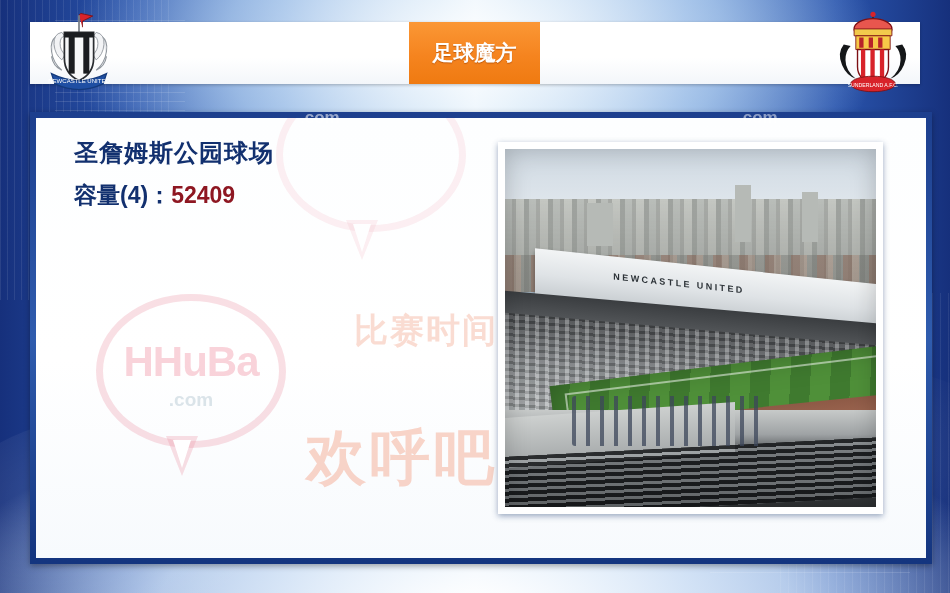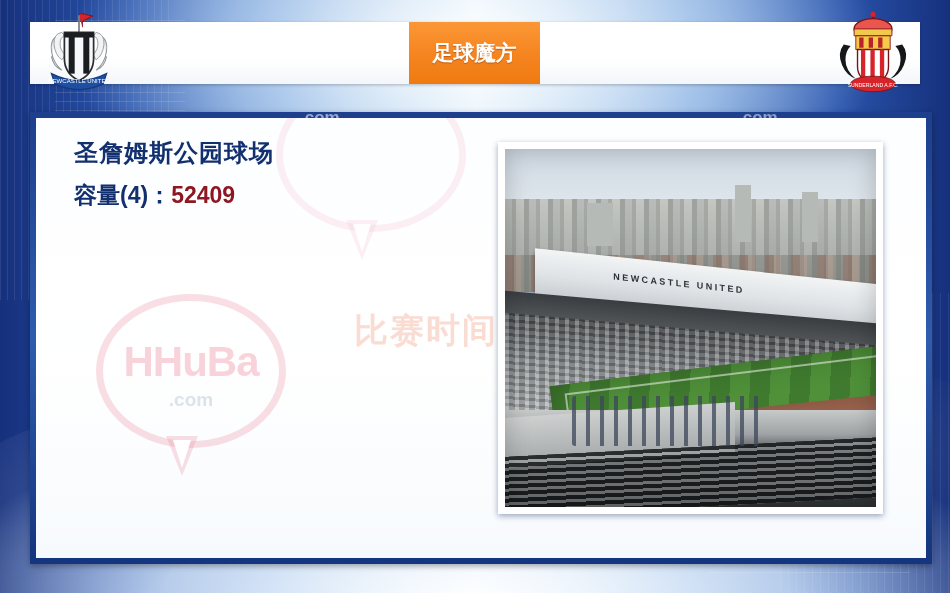--- a/index.html
+++ b/index.html
@@ -213,20 +213,21 @@
       <div class="wm wm-bubble" style="left:60px;top:176px;">
         <div class="body"></div>
         <div class="tail"></div>
         <div class="txt">HHuBa</div>
         <div class="dot">.com</div>
       </div>
       <div class="wm wm-bubble" style="left:240px;top:-40px;opacity:.5;">
         <div class="body"></div>
         <div class="tail"></div>
       </div>
+      <div class="wm wm-hhb" style="left:270px;top:300px;color:rgba(243,150,120,.40);">欢呼吧</div>
 
       <div class="wm" style="left:318px;top:190px;font-size:34px;font-weight:bold;color:rgba(240,155,125,.35);letter-spacing:2px;">比赛时间</div>
     </div>
 
     <div class="info">
       <h1 class="title">圣詹姆斯公园球场</h1>
 
       <div class="stat">
         <span>容量(4)：</span><span class="val">52409</span>
       </div>

